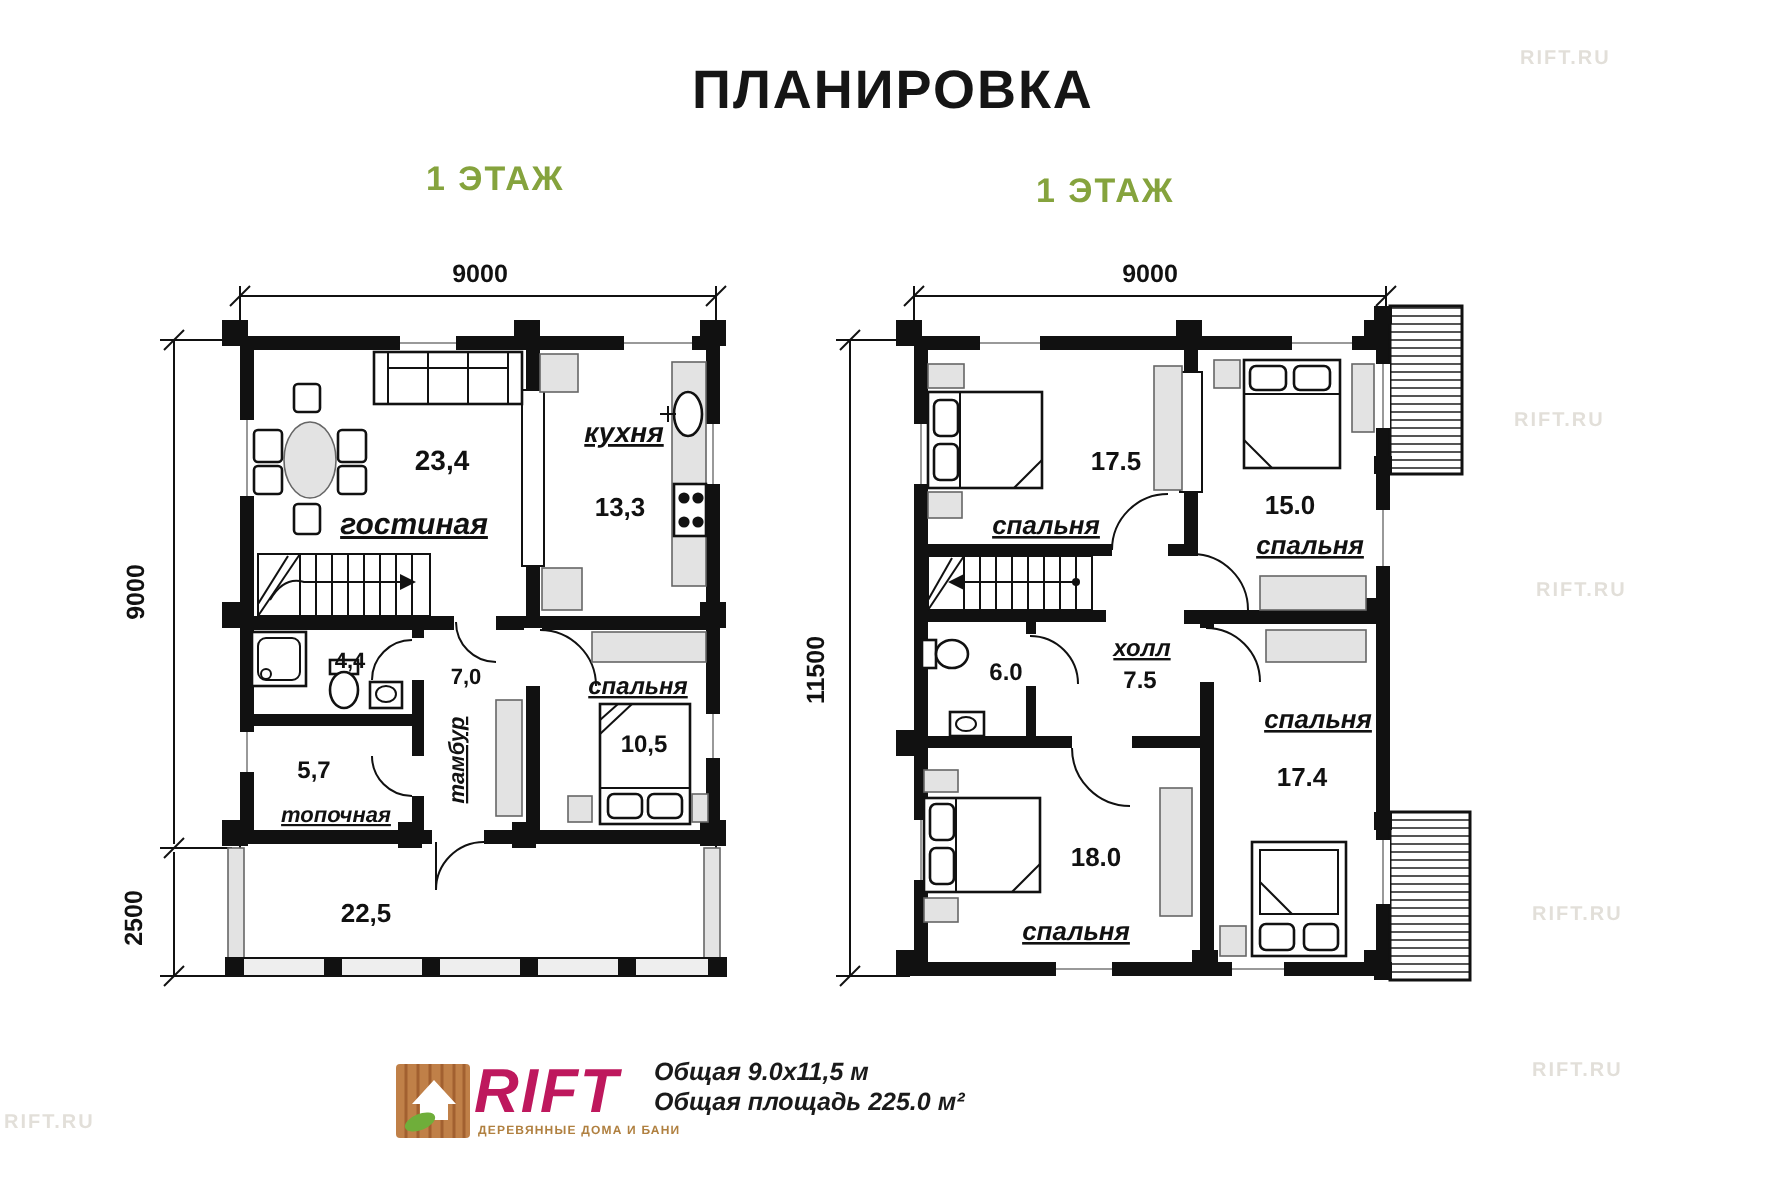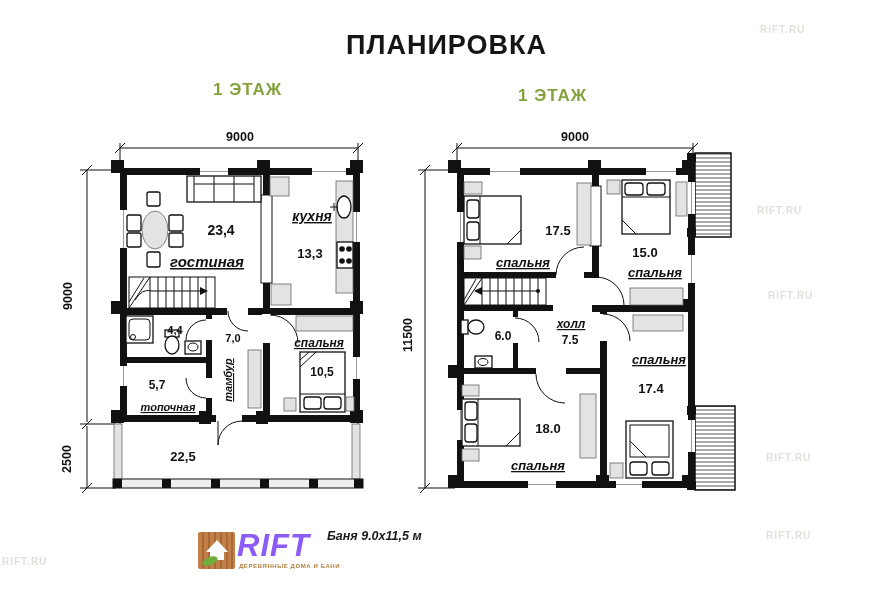--- a/index.html
+++ b/index.html
@@ -16,21 +16,21 @@
   .gray{stroke:#999;stroke-width:1;fill:none;}
   .furn{fill:#e3e3e3;stroke:#666;stroke-width:0.8;}
   .furnw{fill:#fff;stroke:#111;stroke-width:1.3;}
   .door{stroke:#111;stroke-width:1;fill:none;}
   .gap{fill:#fff;}
   text{fill:#111;}
   .room{font:italic bold 13px "Liberation Sans",sans-serif;text-decoration:underline;}
   .area{font:bold 13px "Liberation Sans",sans-serif;}
   .dim{font:bold 12.5px "Liberation Sans",sans-serif;}
   .footer-brand{position:absolute;left:237px;top:528px;font-size:31px;font-weight:900;
-                font-style:italic;color:#8b5cf6;letter-spacing:1px;}
+                font-style:italic;color:#be185d;letter-spacing:1px;}
   .footer-sub{position:absolute;left:239px;top:563px;font-size:6px;font-weight:bold;
               color:#b08040;letter-spacing:0.6px;}
   .footer-info{position:absolute;left:327px;top:529px;font-size:12.5px;font-weight:bold;
                font-style:italic;color:#1a1a1a;line-height:14.5px;}
   .caption{position:absolute;left:4px;top:567px;font-size:14.5px;color:#3a3a3a;}
   .wm{position:absolute;font-size:10px;font-weight:bold;color:rgba(150,140,120,0.28);letter-spacing:1px;}
   #logo{left:198px;top:532px;}
 </style>
 </head>
 <body>
@@ -380,21 +380,22 @@
 
   <svg id="logo" width="37" height="37" viewBox="0 0 37 37">
     <rect x="0" y="0" width="37" height="37" rx="2" fill="#c08048"></rect>
     <path d="M5,0 V37 M11,0 V37 M17,0 V37 M23,0 V37 M29,0 V37 M34,0 V37" stroke="#a26030" stroke-width="1.5" fill="none"></path>
     <polygon points="8,20 19,8 30,20 26,20 26,28 12,28 12,20" fill="#fff"></polygon>
     <ellipse cx="12" cy="29" rx="8" ry="4" fill="#6fae3a" transform="rotate(-22 12 29)"></ellipse>
   </svg>
   <div class="footer-brand">RIFT</div>
   <div class="footer-sub">ДЕРЕВЯННЫЕ ДОМА И БАНИ</div>
   <div class="footer-info">
-    <div>Баня 9.0х11,5 м</div>
+    <div>Общая 9.0х11,5 м</div>
+    <div>Общая площадь 225.0 м²</div>
   </div>
 
   <div class="wm" style="left:760px;top:24px;">RIFT.RU</div>
   <div class="wm" style="left:757px;top:205px;">RIFT.RU</div>
   <div class="wm" style="left:768px;top:290px;">RIFT.RU</div>
   <div class="wm" style="left:766px;top:452px;">RIFT.RU</div>
   <div class="wm" style="left:766px;top:530px;">RIFT.RU</div>
   <div class="wm" style="left:2px;top:556px;">RIFT.RU</div>
 </div>
 

